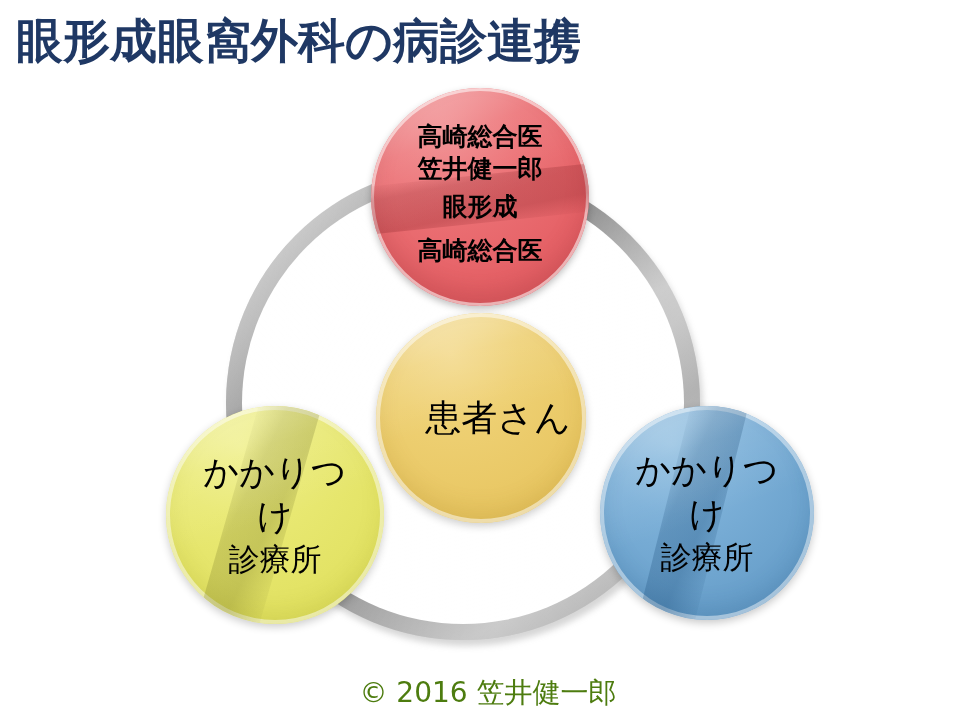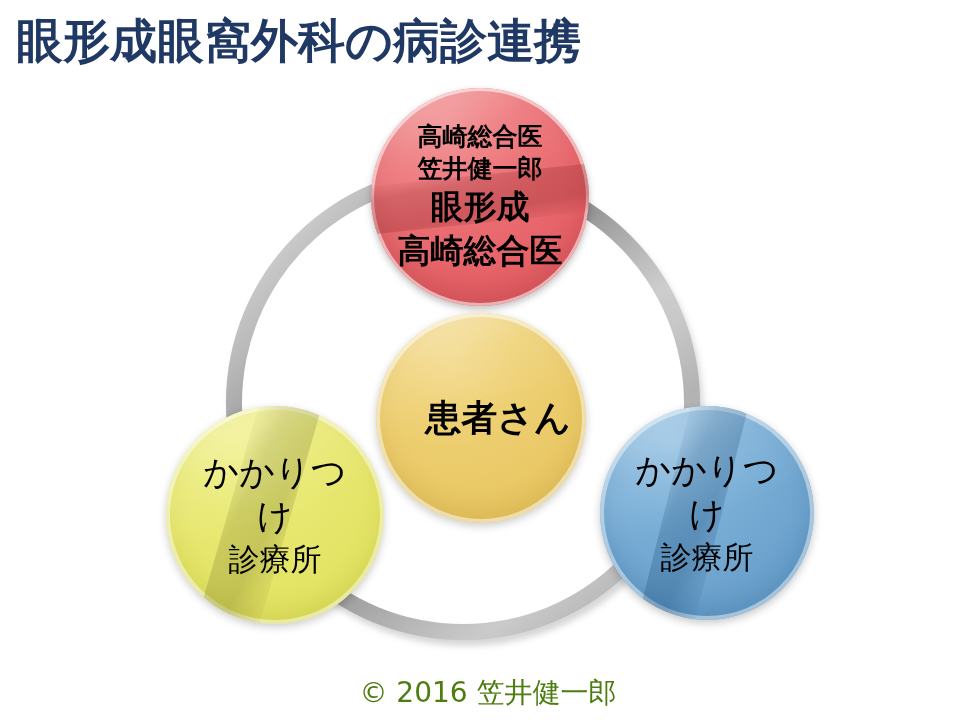--- a/index.html
+++ b/index.html
@@ -186,21 +186,21 @@
         rgba(255,255,255,0.00) 52%);
   }
   #node-hospital .line1,
   #node-hospital .line2 {
     font-size: 25px;
     line-height: 32px;
     font-weight: 700;
   }
   #node-hospital .line3,
   #node-hospital .line4 {
-    font-size: 33px;
+    font-size: 25px;
     line-height: 44px;
     font-weight: 600;
   }
 
   
   #node-patient {
     left: 376px;
     top: 313px;
     width: 210px;
     height: 210px;
@@ -218,21 +218,21 @@
   }
   #node-patient .sheen {
     background: linear-gradient(165deg,
         rgba(255,255,255,0.45) 0%,
         rgba(255,255,255,0.12) 24%,
         rgba(255,255,255,0.00) 50%);
   }
   #node-patient .lbl {
     font-size: 36px;
     line-height: 46px;
-    font-weight: 700;
+    font-weight: 400;
     margin-left: 34px;
   }
 
   
   #node-clinic-eye {
     left: 166px;
     top: 406px;
     width: 218px;
     height: 218px;
     background:

